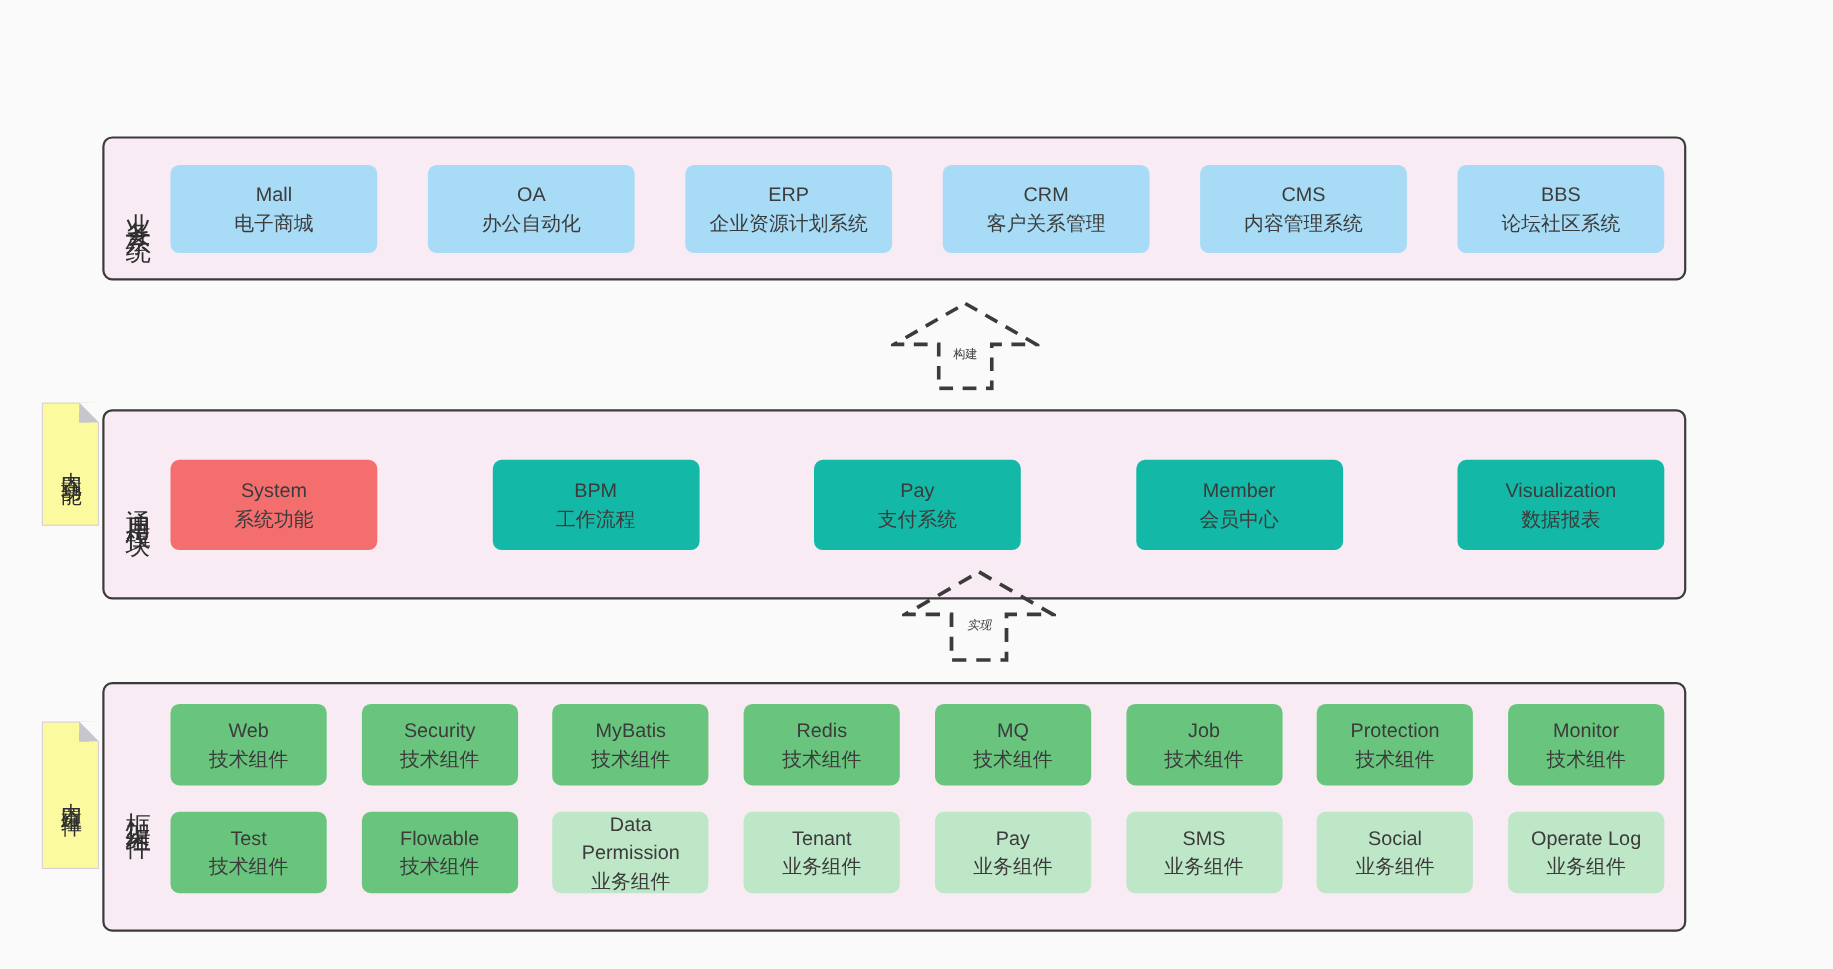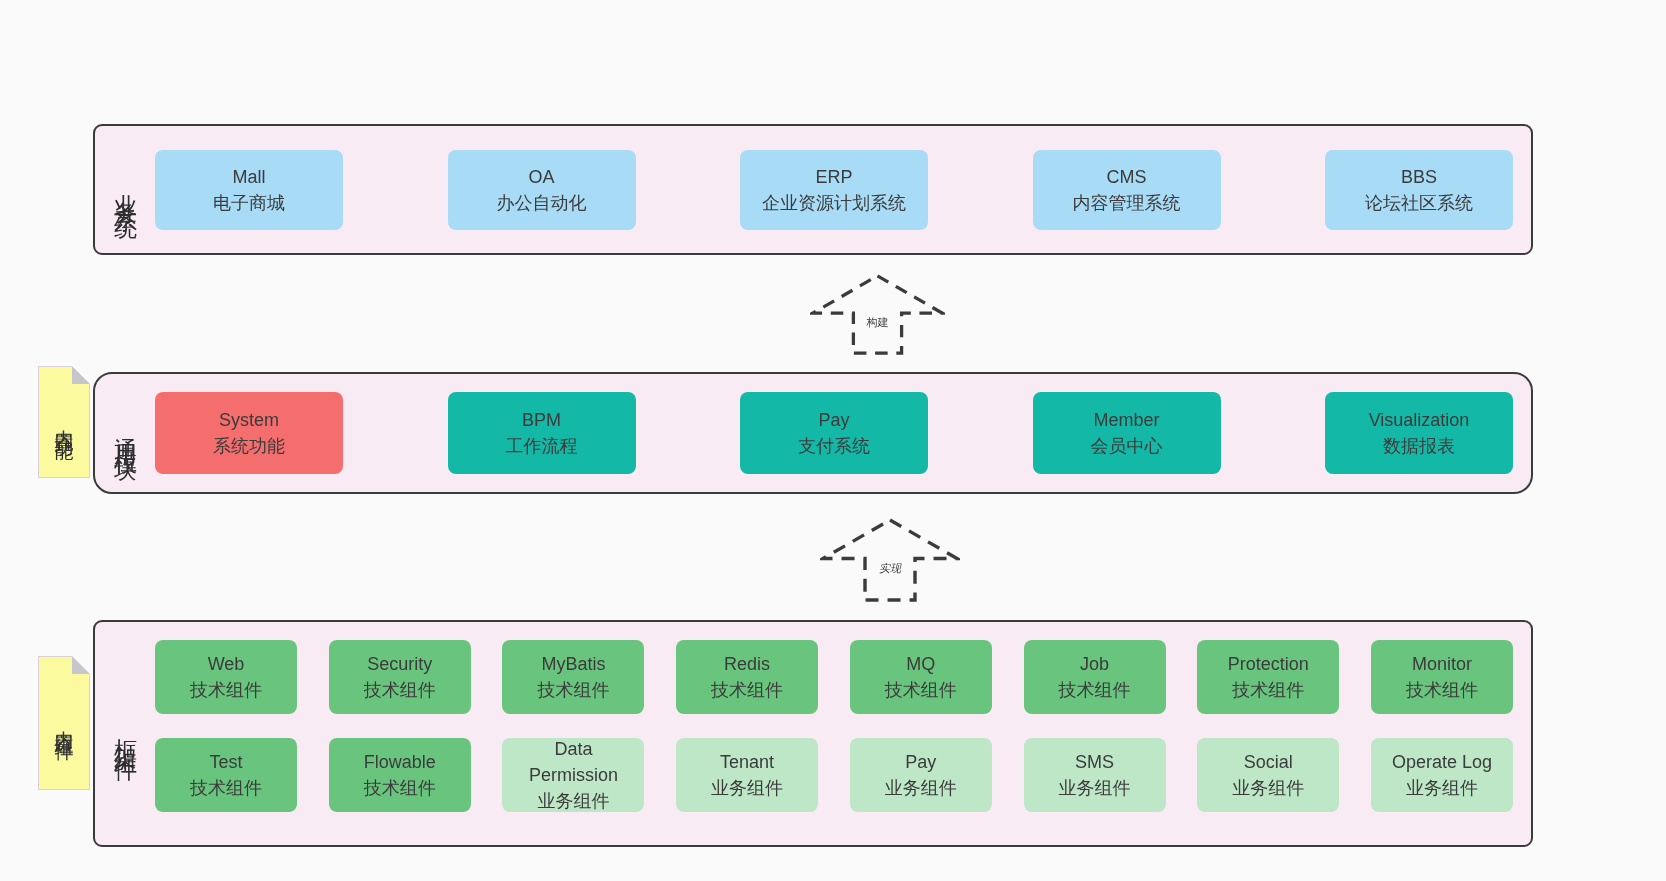--- a/index.html
+++ b/index.html
@@ -7,21 +7,21 @@
     width:1666px;height:881px;position:relative;overflow:hidden;
     background:#fafafa;
     font-family:"Liberation Sans","DejaVu Sans",sans-serif;
     color:#3b3b3b;
   }
   .panel{
     position:absolute;left:93px;width:1440px;box-sizing:border-box;
     background:#f8ebf4;border:2px solid #3b3b3b;border-radius:9px;
   }
   .panel-top{top:124px;height:131px;}
-  .panel-mid{top:372px;height:122px;border-radius:19px;}
+  .panel-mid{top:372px;height:173px;}
   .panel-bottom{top:620px;height:227px;}
   .v-label{
     position:absolute;left:16px;top:50%;transform:translateY(-50%);
     writing-mode:vertical-rl;text-orientation:upright;
     font-size:23px;letter-spacing:7px;color:#2e2e2e;white-space:nowrap;
   }
   .box-row{
     position:absolute;left:60px;right:18px;top:0;bottom:0;
     display:flex;align-items:center;justify-content:space-between;
   }
@@ -82,20 +82,24 @@
       </div>
       <div class="box box6 blue">
         <div>OA</div>
         <div>办公自动化</div>
       </div>
       <div class="box box6 blue">
         <div>ERP</div>
         <div>企业资源计划系统</div>
       </div>
       <div class="box box6 blue">
+        <div>CRM</div>
+        <div>客户关系管理</div>
+      </div>
+      <div class="box box6 blue">
         <div>CMS</div>
         <div>内容管理系统</div>
       </div>
       <div class="box box6 blue">
         <div>BBS</div>
         <div>论坛社区系统</div>
       </div>
     </div>
   </section>
 

